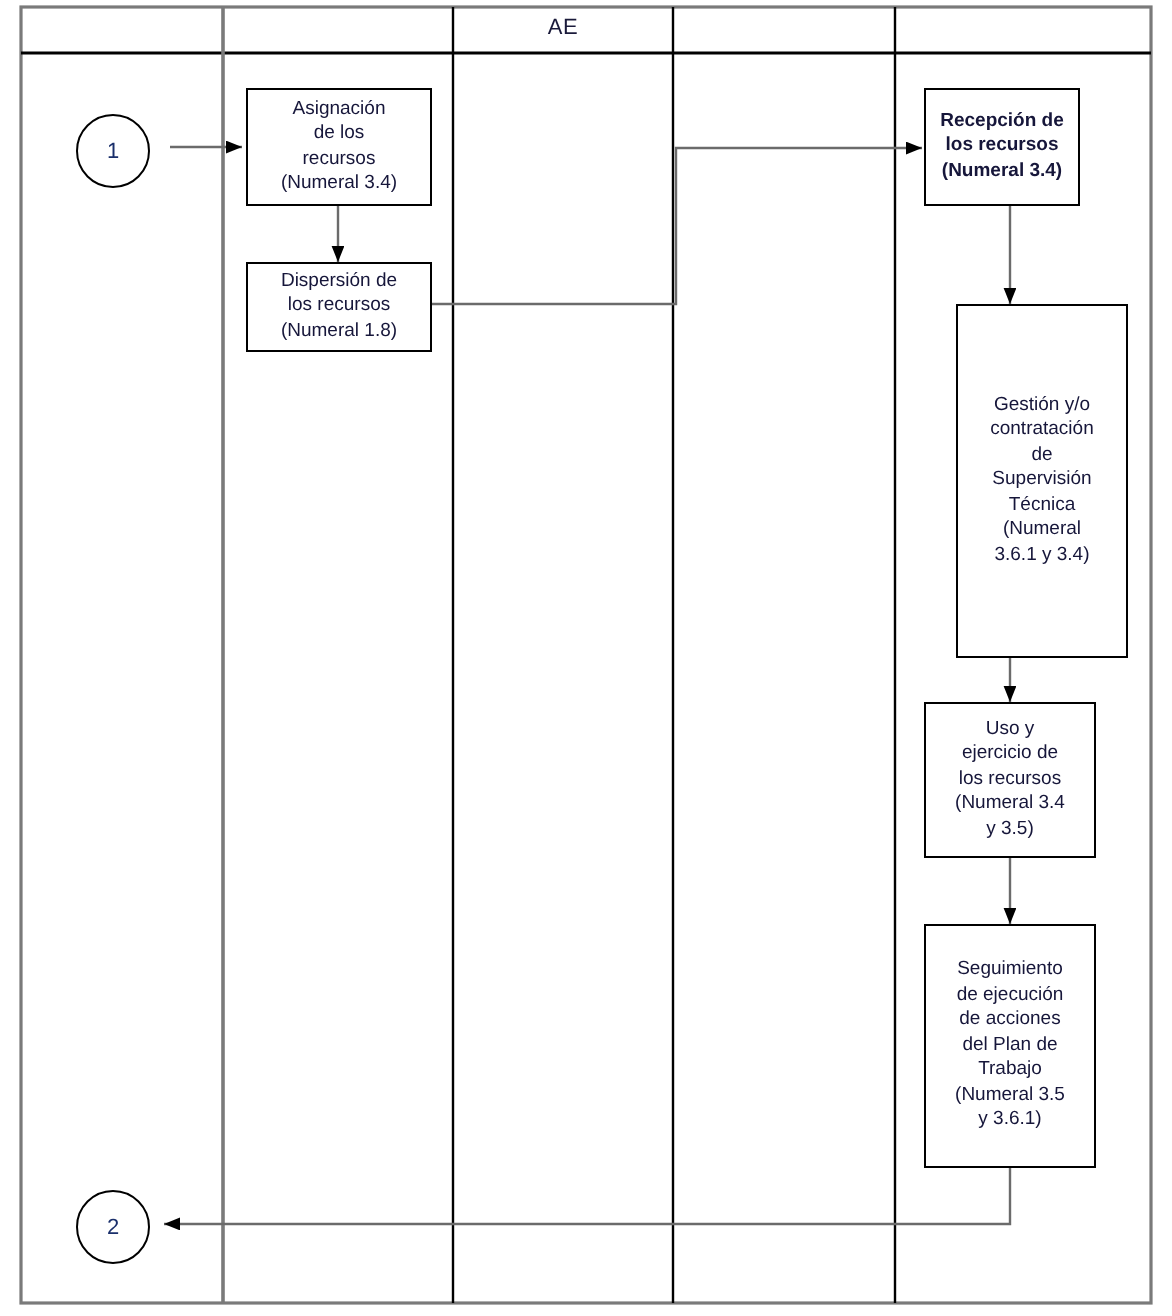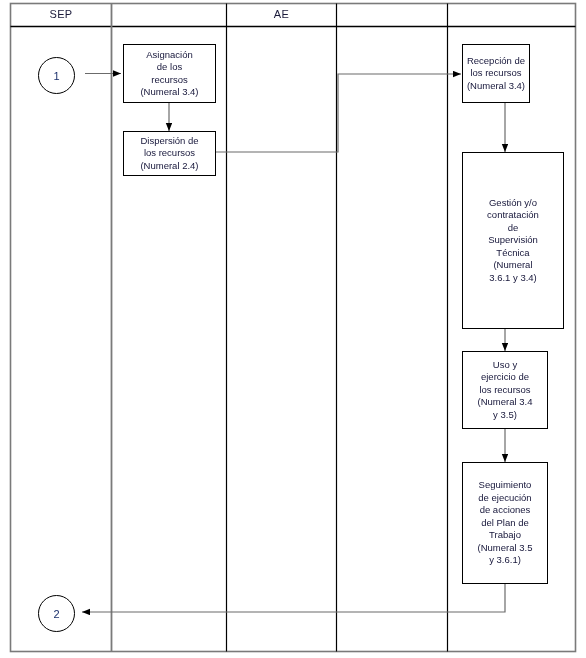--- a/index.html
+++ b/index.html
@@ -103,44 +103,43 @@
 
     <path d="M505,103 L505,152" fill="none" stroke="#6b6b6b" stroke-width="1.2" marker-end="url(#arrow-d)"></path>
 
     <path d="M505,329 L505,351" fill="none" stroke="#6b6b6b" stroke-width="1.2" marker-end="url(#arrow-d)"></path>
 
     <path d="M505,429 L505,462" fill="none" stroke="#6b6b6b" stroke-width="1.2" marker-end="url(#arrow-d)"></path>
 
     <path d="M505,584 L505,612 L82,612" fill="none" stroke="#6b6b6b" stroke-width="1.2" marker-end="url(#arrow-l)"></path>
   </svg>
 
-  <div class="lane-header" style="left:11px; width:100px;">SEP</div>
   <div class="lane-header" style="left:227px; width:109px;">AE</div>
 
   <div class="conn-circle" style="left:38px; top:57px; width:37px; height:37px;">
     <span>1</span>
   </div>
   <div class="conn-circle" style="left:38px; top:595px; width:37px; height:37px;">
     <span>2</span>
   </div>
 
   <div class="proc-box" style="left:123px; top:44px; width:93px; height:59px;">Asignación
 de los
 recursos
 (Numeral 3.4)</div>
 
   <div class="proc-box" style="left:123px; top:131px; width:93px; height:45px;">Dispersión de
 los recursos
-(Numeral 2.4)</div>
+(Numeral 1.8)</div>
 
-  <div class="proc-box" style="left:462px; top:44px; width:68px; height:59px;">Recepción de
+  <div class="proc-box" style="left:462px; top:44px; width:78px; height:59px;font-weight:bold;">Recepción de
 los recursos
 (Numeral  3.4)</div>
 
-  <div class="proc-box" style="left:462px; top:152px; width:102px; height:177px;">Gestión y/o
+  <div class="proc-box" style="left:478px; top:152px; width:86px; height:177px;">Gestión y/o
 contratación
 de
 Supervisión
 Técnica
 (Numeral
 3.6.1 y 3.4)</div>
 
   <div class="proc-box" style="left:462px; top:351px; width:86px; height:78px;text-align:center;">Uso y
 ejercicio de
 los recursos

